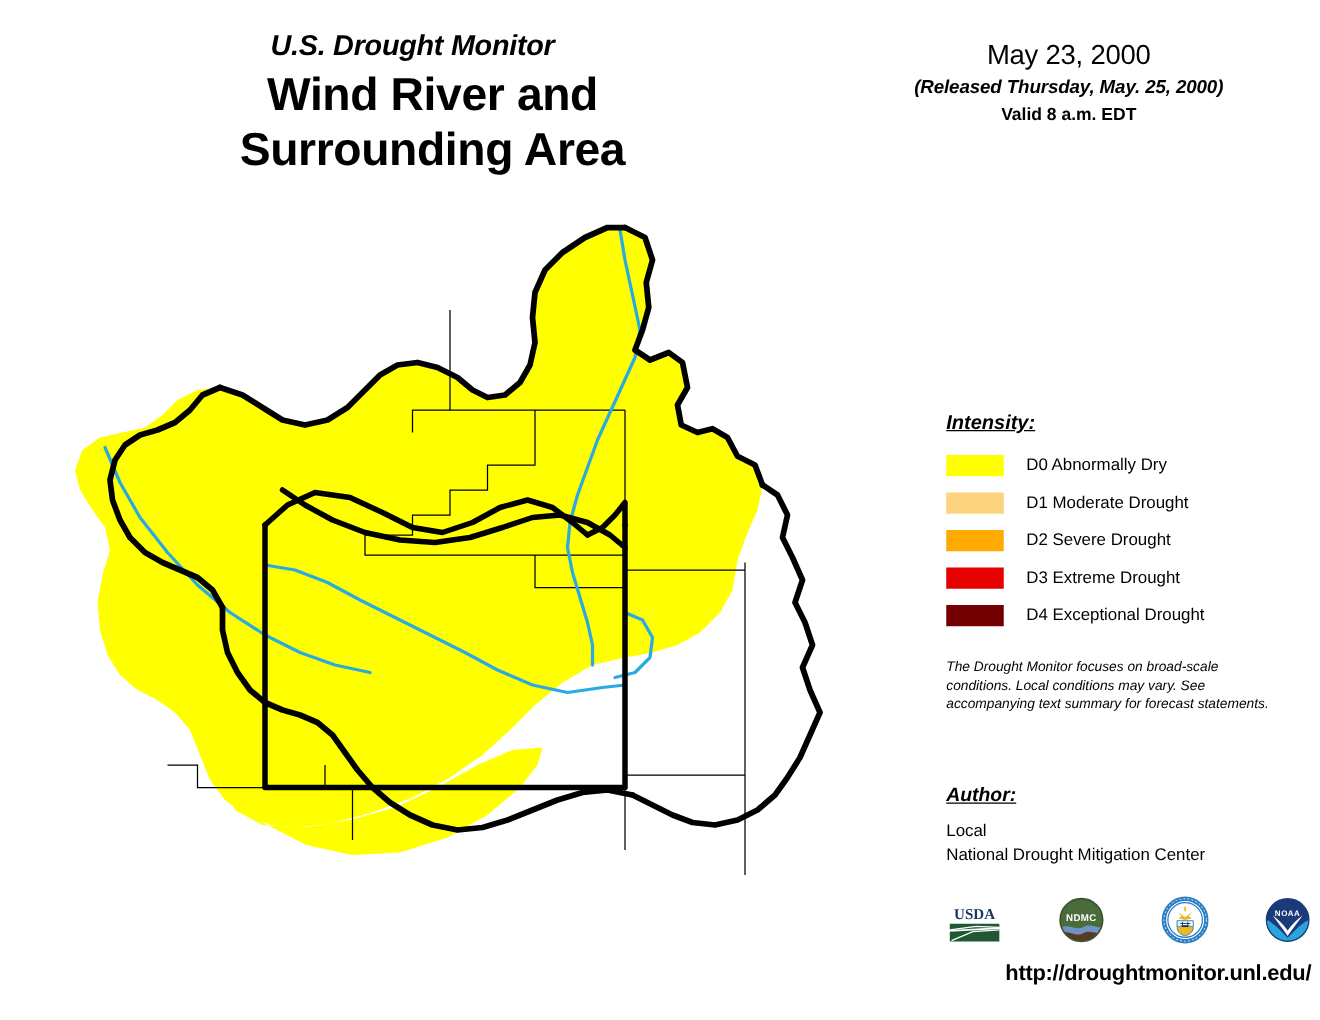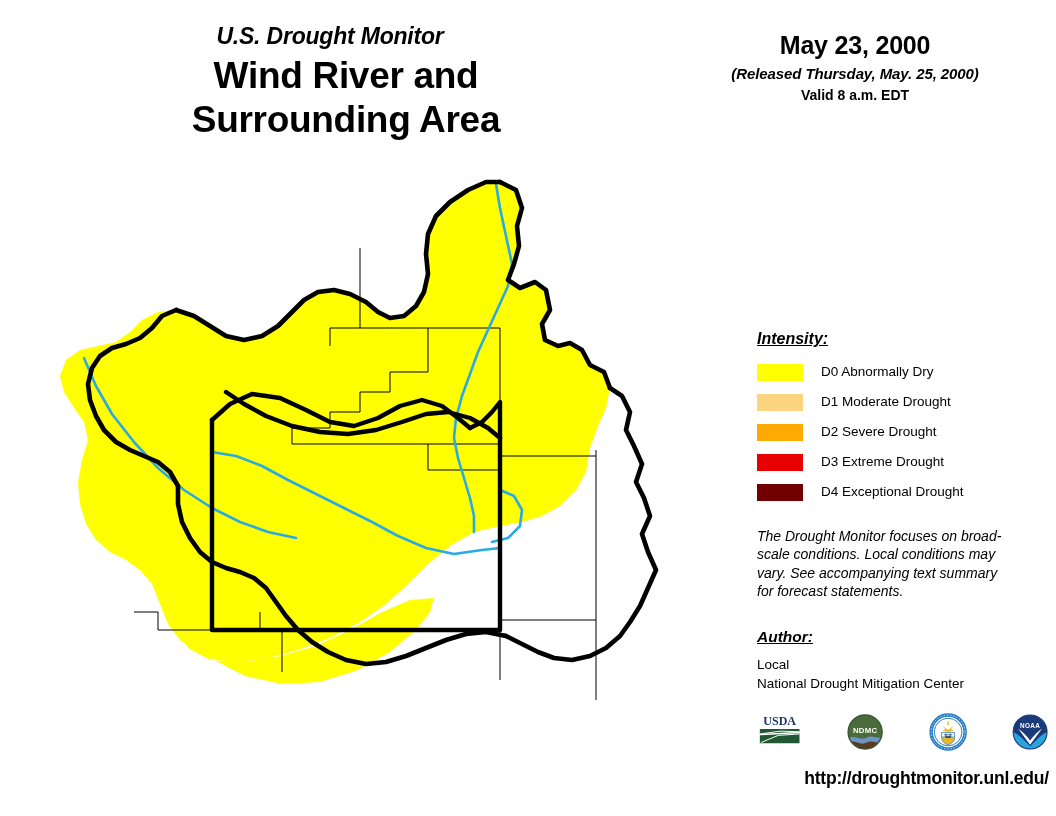--- a/index.html
+++ b/index.html
@@ -43,22 +43,22 @@
   #map-title .title-line { display: block; }
 
   #header-date-block {
     position: absolute;
     left: 690px;
     top: 32px;
     width: 330px;
     text-align: center;
   }
   #valid-date {
-    font-size: 25px;
-    font-weight: bold;
+    font-size: 22px;
+    font-weight: normal;
     line-height: 1.1;
     letter-spacing: -0.2px;
   }
   #release-date {
     font-size: 15px;
     font-weight: bold;
     font-style: italic;
     margin-top: 5px;
     letter-spacing: -0.1px;
   }
@@ -108,21 +108,21 @@
     font-size: 13.5px;
     line-height: 1;
     white-space: nowrap;
   }
 
   #disclaimer {
     position: absolute;
     left: 757px;
     top: 527px;
     width: 258px;
-    font-size: 14px;
+    font-size: 11px;
     font-style: italic;
     line-height: 1.32;
   }
 
   #author-panel {
     position: absolute;
     left: 757px;
     top: 628px;
     width: 290px;
   }
@@ -139,21 +139,21 @@
   }
 
   
   #logo-row {
     position: absolute;
     left: 757px;
     top: 705px;
     width: 292px;
     height: 58px;
     display: flex;
-    align-items: flex-start;
+    align-items: flex-end;
     justify-content: space-between;
     gap: 44px;
   }
   .logo { display: block; }
 
   #site-url {
     position: absolute;
     left: 757px;
     top: 768px;
     width: 292px;

